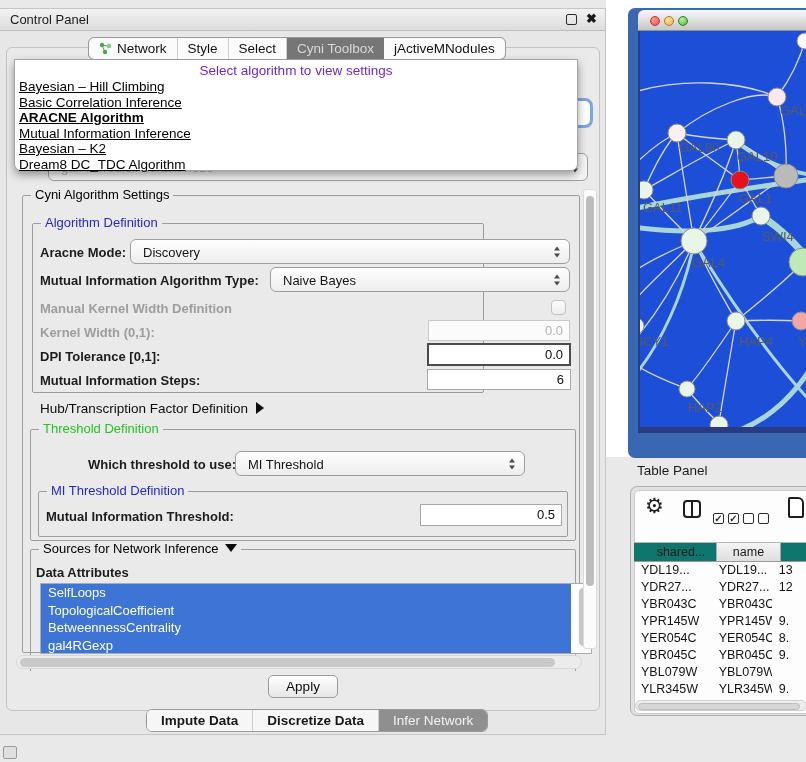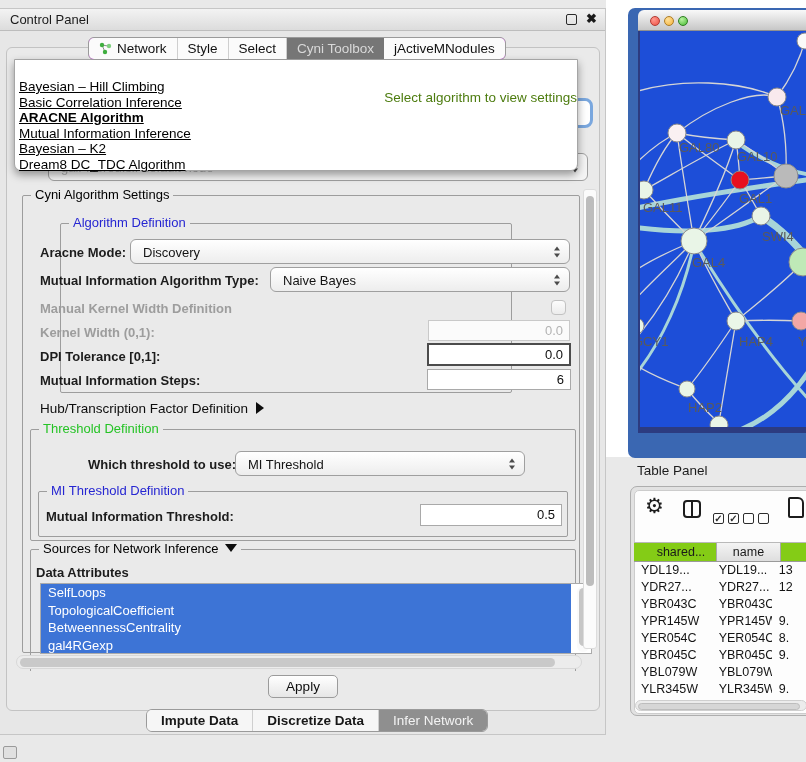--- a/index.html
+++ b/index.html
@@ -25,21 +25,21 @@
   .combo .combo-text{position:absolute;left:12px;top:50%;transform:translateY(-50%);font-size:13px;color:#141414;white-space:nowrap;}
   .combo .arrows{position:absolute;right:8px;top:50%;transform:translateY(-50%);width:7px;height:11px;}
   .combo .arrows::before{content:"";position:absolute;top:0;left:0;border-left:3.5px solid transparent;border-right:3.5px solid transparent;border-bottom:4px solid #4a4a4a;}
   .combo .arrows::after{content:"";position:absolute;bottom:0;left:0;border-left:3.5px solid transparent;border-right:3.5px solid transparent;border-top:4px solid #4a4a4a;}
   .focus-combo{position:absolute;left:40px;top:89px;width:553px;height:30px;border:3px solid #7aa7de;border-radius:8px;background:#fff;z-index:1;}
   .behind-combo{position:absolute;left:48px;top:144px;width:540px;height:28px;z-index:1;background:#f4f4f4;}
   .behind-combo .combo-text{color:#b3b3b3;}
 
   
   .dropdown{position:absolute;left:14px;top:50px;width:564px;height:112px;background:#fff;border:1px solid #a5a5a5;border-radius:0 0 7px 7px;box-shadow:0 4px 9px rgba(0,0,0,.38);z-index:5;}
-  .dd-placeholder{position:absolute;left:0;top:3px;width:100%;text-align:right;font-size:13.5px;color:#4d7c0f;margin-top:27px;}
+  .dd-placeholder{position:absolute;left:0;top:3px;width:100%;text-align:center;font-size:13.5px;color:#6d28d9;}
   .dd-items{position:absolute;left:4px;top:19px;right:4px;}
   .dd-item{font-size:13.5px;color:#000;line-height:15.6px;white-space:nowrap;text-decoration:underline;}
   .dd-item.bold{font-weight:bold;}
 
   
   .settings{position:absolute;left:14px;top:174px;width:590px;height:488px;overflow:hidden;z-index:2;}
   .grp{position:absolute;border:1px solid #9d9d9d;border-radius:2px;}
   .grp > .legend{position:absolute;top:-9px;left:8px;background:#eaeaea;padding:0 4px;font-size:13px;white-space:nowrap;}
   .legend.blue{color:#2626d2;}
   .legend.green{color:#25c325;}
@@ -86,21 +86,21 @@
   .tp-title{position:absolute;left:637px;top:463px;font-size:13.5px;color:#1b1b1b;}
   .table-card{position:absolute;left:630px;top:486px;width:200px;height:230px;background:#e2e2e2;border:1px solid #aeaeae;border-radius:7px;overflow:hidden;}
   .tp-inner{position:absolute;left:3px;top:3px;width:194px;height:224px;background:#fdfdfd;border:1px solid #cccccc;border-radius:5px;}
   .gear-icon{position:absolute;left:14px;top:7px;font-size:21px;color:#1d1d1d;}
   .cols-icon{position:absolute;left:52px;top:13px;width:18px;height:18px;border:2px solid #1d1d1d;border-radius:4px;}
   .cols-icon::after{content:"";position:absolute;left:6px;top:0;width:2px;height:14px;background:#1d1d1d;}
   .cb{position:absolute;width:11px;height:11px;border:1.7px solid #2c2c2c;border-radius:2px;font-size:10px;line-height:9px;text-align:center;color:#2c2c2c;font-weight:bold;}
   .doc-icon{position:absolute;left:157px;top:10px;width:16px;height:21px;border:2px solid #1d1d1d;border-radius:2px 6px 2px 2px;background:#fff;}
   .tp-header{position:absolute;left:3px;top:55px;height:20px;display:flex;border-top:1px solid #b9b9b9;border-bottom:1px solid #9a9a9a;}
   .th{height:100%;border-right:1px solid #a8a8a8;background:linear-gradient(#f4f4f4,#dedede);font-size:12.5px;color:#1a1a1a;display:flex;align-items:center;justify-content:center;overflow:hidden;white-space:nowrap;}
-  .th.hl{background:#84cc16;padding-left:12px;}
+  .th.hl{background:#0f766e;padding-left:12px;}
   .tp-rows{position:absolute;left:3px;top:75px;width:194px;height:138px;overflow:hidden;}
   .tr{display:flex;height:17px;}
   .td{font-size:12.5px;color:#141414;padding-left:7px;white-space:nowrap;overflow:hidden;line-height:17px;}
   .tp-hscroll{position:absolute;left:4px;top:213px;width:172px;height:11px;background:#ececec;border:1px solid #cfcfcf;border-radius:6px;}
   .tp-hscroll .thumb{position:absolute;left:2px;top:1.5px;width:162px;height:7px;background:#d6d6d6;border:1px solid #bdbdbd;border-radius:4px;}
 
   .mini-float-icon{position:absolute;left:3px;top:746px;width:14px;height:13px;border:1.5px solid #9a9a9a;border-radius:2px;background:#e0e0e0;}
 </style>
 </head>
 <body>
@@ -159,21 +159,21 @@
           <div class="dd-item">Bayesian – K2</div>
           <div class="dd-item">Dream8 DC_TDC Algorithm</div>
         </div>
     </div>
 
     <div class="settings">
       <div class="grp" style="left:8px;top:12px;width:558px;height:458px;">
         <span class="legend">Cyni Algorithm Settings</span>
       </div>
 
-      <div class="grp" style="left:18px;top:40px;width:452px;height:170px;margin-left:28px;">
+      <div class="grp" style="left:18px;top:40px;width:452px;height:170px;">
         <span class="legend blue">Algorithm Definition</span>
       </div>
       <span class="lbl" style="left:26px;top:62px;">Aracne Mode:</span>
       <div class="combo" style="position:absolute;left:116px;top:56px;width:440px;height:25px;">
         <span class="combo-text">Discovery</span>
         <span class="arrows"></span>
       </div>
       <span class="lbl" style="left:26px;top:90px;">Mutual Information Algorithm Type:</span>
       <div class="combo" style="position:absolute;left:256px;top:84px;width:300px;height:25px;">
         <span class="combo-text">Naive Bayes</span>

